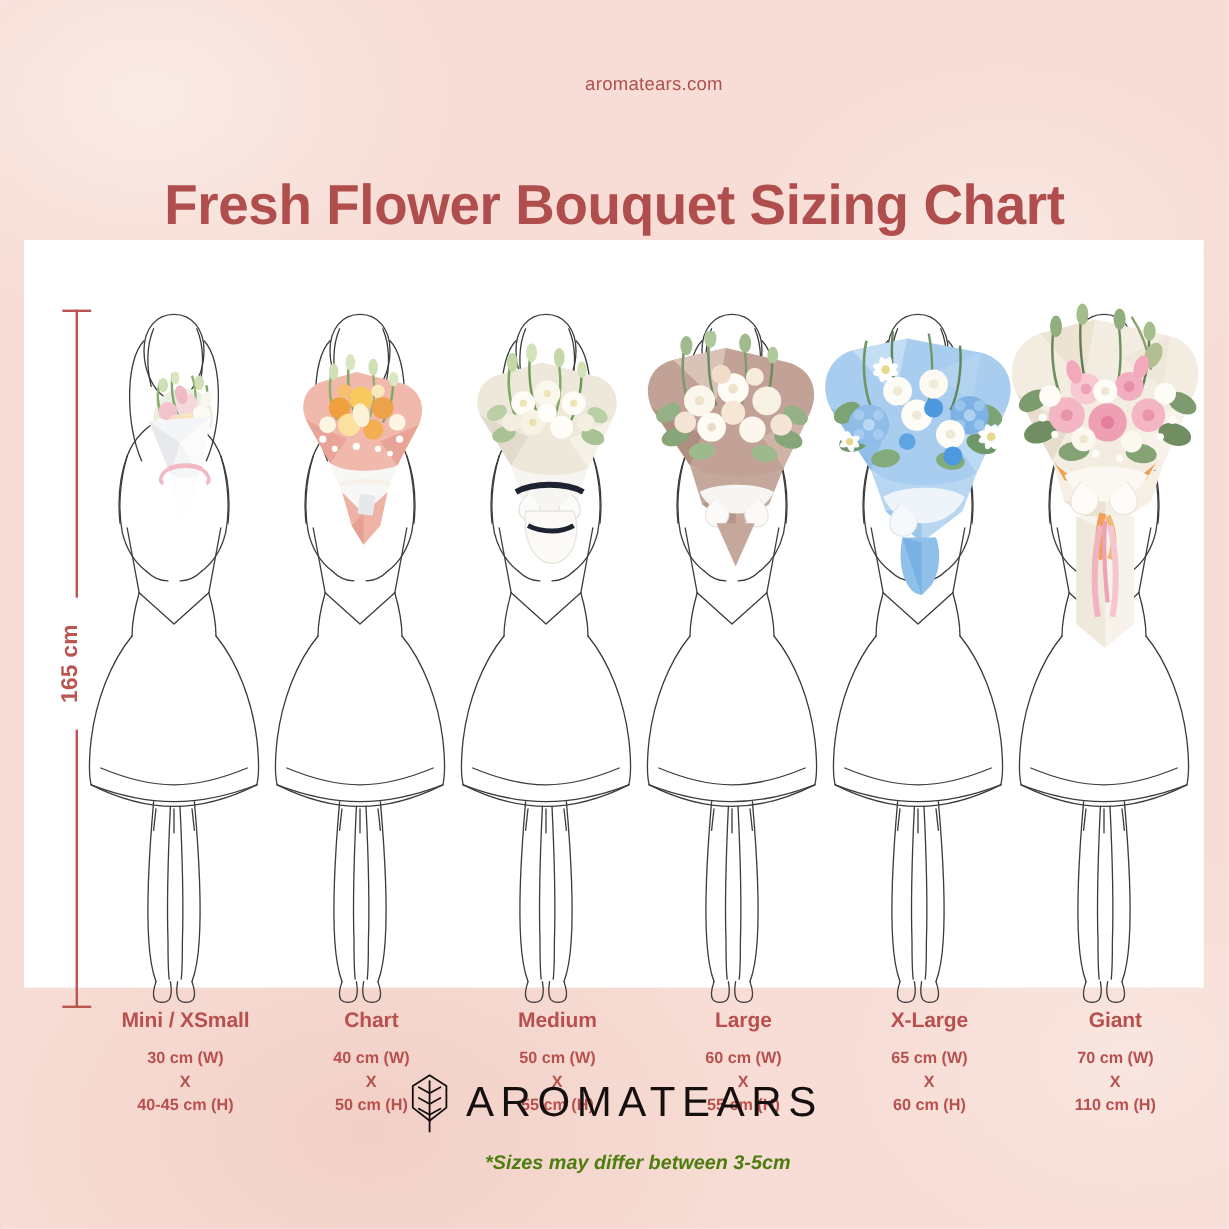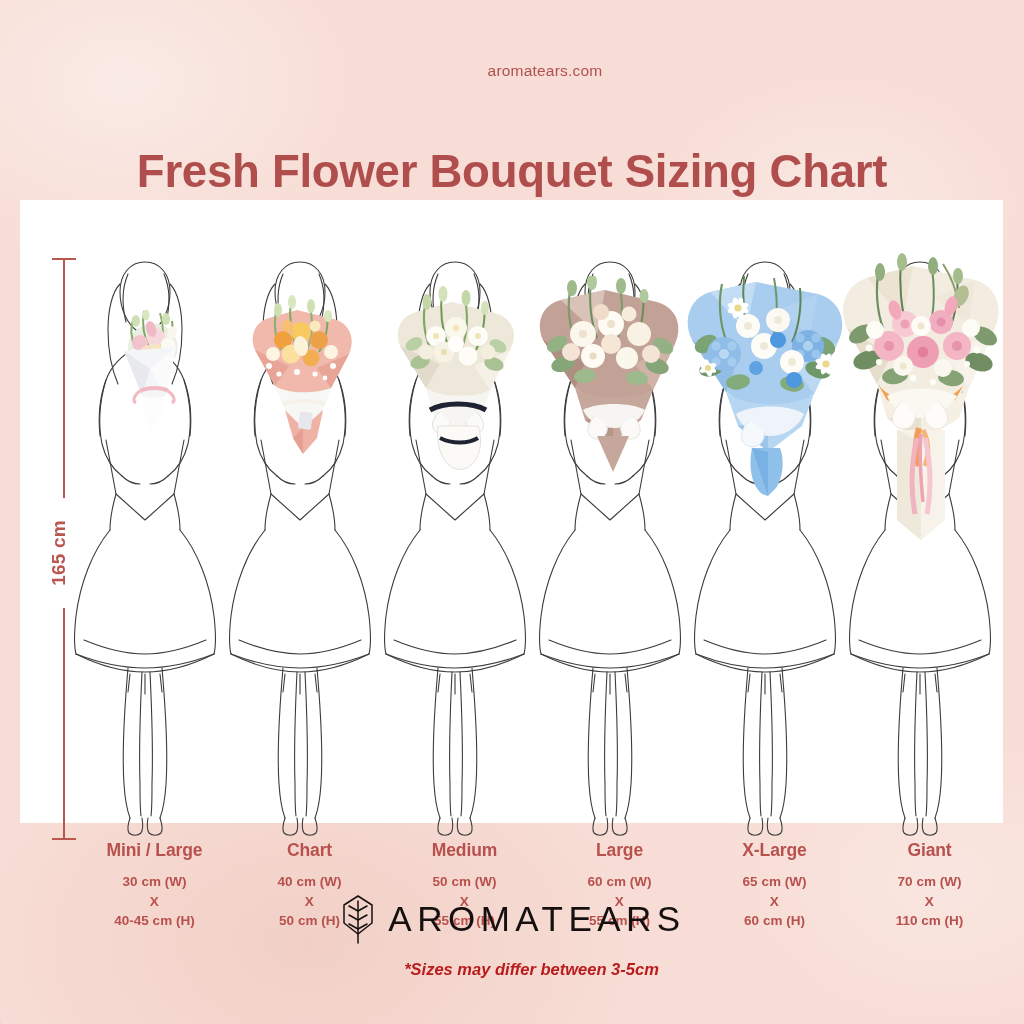--- a/index.html
+++ b/index.html
@@ -162,21 +162,21 @@
   
   .footnote {
     position: absolute;
     left: 20px;
     top: 760px;
     width: 983px;
     text-align: center;
     font-size: 16.5px;
     font-weight: bold;
     font-style: italic;
-    color: #b91c1c;
+    color: #4d7c0f;
   }
 
   
   .logo {
     position: absolute;
     left: 0;
     top: 893px;
     width: 100%;
     height: 100px;
   }
@@ -727,21 +727,21 @@
           <path d="M86 182 C84 206 86 230 88 250" stroke="#eda3b3" stroke-width="3.5" fill="none"></path>
         </g>
       </svg>
     </div>
 
   </div>
 
   <div class="labels">
 
     <div class="label-col" style="left:27px;">
-      <div class="size-name">Mini / Large</div>
+      <div class="size-name">Mini / XSmall</div>
       <div class="size-dims">
         <div>30 cm (W)</div>
         <div class="x">X</div>
         <div>40-45 cm (H)</div>
       </div>
     </div>
 
     <div class="label-col" style="left:182px;">
       <div class="size-name">Chart</div>
       <div class="size-dims">

